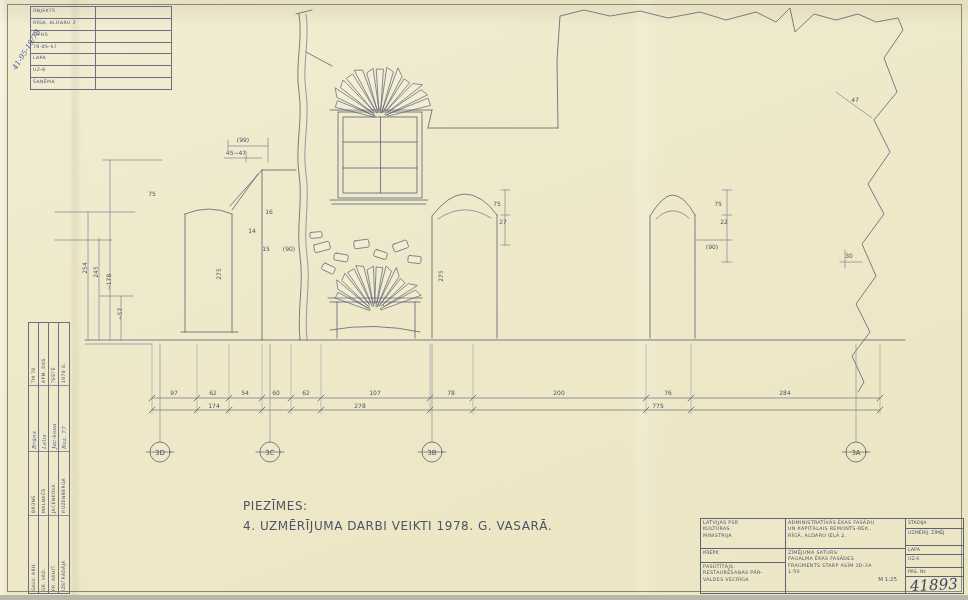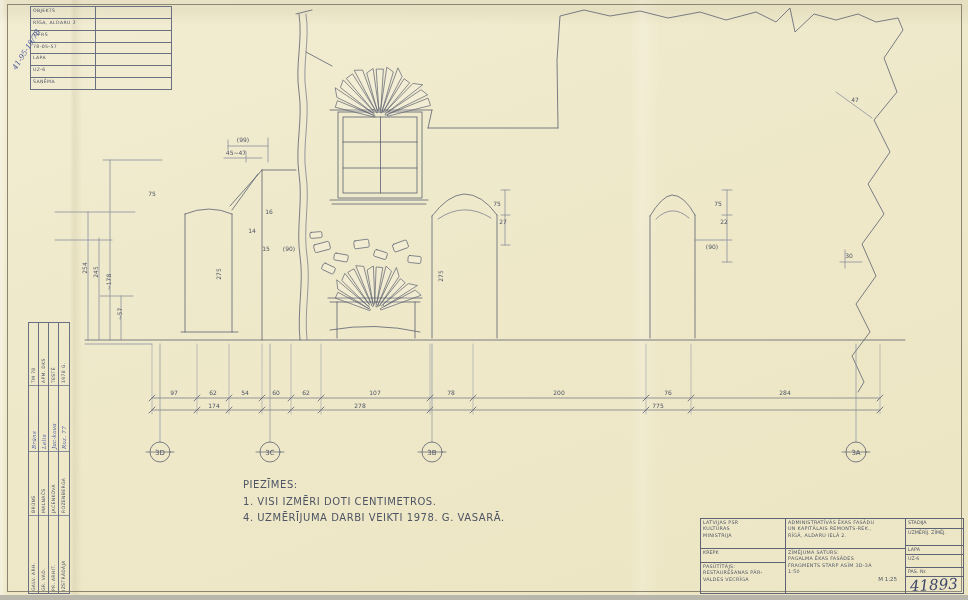--- a/index.html
+++ b/index.html
@@ -32,21 +32,21 @@
   #sig-inner{position:absolute;left:0;top:0;width:270px;height:40px;
     transform-origin:0 0;transform:translateY(270px) rotate(-90deg);}
   .sig-row{height:10px;display:grid;grid-template-columns:78px 64px 66px 62px;
     border-bottom:1px solid #6b7080;box-sizing:border-box;}
   .sig-row:last-child{border-bottom:none;}
   .sig-cell{border-right:1px solid #8a8f9c;font-size:4.6px;line-height:10px;
     padding-left:2px;overflow:hidden;white-space:nowrap;letter-spacing:.3px;}
   .sig-cell:last-child{border-right:none;}
   .sig-sig{font-family:"DejaVu Serif",serif;font-style:italic;color:#4a5a9e;font-size:5.5px;}
   
-  #notes{left:243px;top:477px;width:470px;font-size:10px;line-height:1.55;letter-spacing:.55px;}
+  #notes{left:243px;top:497px;width:470px;font-size:12px;line-height:1.55;letter-spacing:.55px;}
   #notes .nt{margin-bottom:1px;}
   
   #title-block{left:700px;top:518px;width:262px;height:74px;border:1px solid #5e6473;
     display:grid;grid-template-columns:85px 120px 57px;font-size:4.8px;background:rgba(255,255,255,.05);}
   .tb-col{display:flex;flex-direction:column;border-right:1px solid #5e6473;box-sizing:border-box;}
   .tb-col:last-child{border-right:none;}
   .tb-cell{border-bottom:1px solid #5e6473;box-sizing:border-box;padding:1px 2px;overflow:hidden;}
   .tb-cell:last-child{border-bottom:none;}
   .tb-line{white-space:nowrap;letter-spacing:.3px;line-height:1.35;}
   #tb-number{font-family:"DejaVu Serif",serif;font-style:italic;font-size:15px;
@@ -338,21 +338,20 @@
           <div class="sig-cell ">IZSTRĀDĀJA</div>
           <div class="sig-cell ">ROZENBERGA</div>
           <div class="sig-cell sig-sig">Roz. 77</div>
           <div class="sig-cell ">1978 G.</div>
         </div>
       </div>
   </div>
 
   <div class="abs tt" id="notes">
     <div class="nt">PIEZĪMES:</div>
-  <div class="nt">1. VISI IZMĒRI DOTI CENTIMETROS.</div>
       <div class="nt">4. UZMĒRĪJUMA DARBI VEIKTI 1978. G. VASARĀ.</div>
     </div>
 
   <div class="abs" id="title-block">
     <div class="tb-col">
       <div class="tb-cell" style="height:30px" id="tb-org">
           <div class="tb-line">LATVIJAS PSR</div>
           <div class="tb-line">KULTŪRAS</div>
           <div class="tb-line">MINISTRIJA</div>
         </div>

